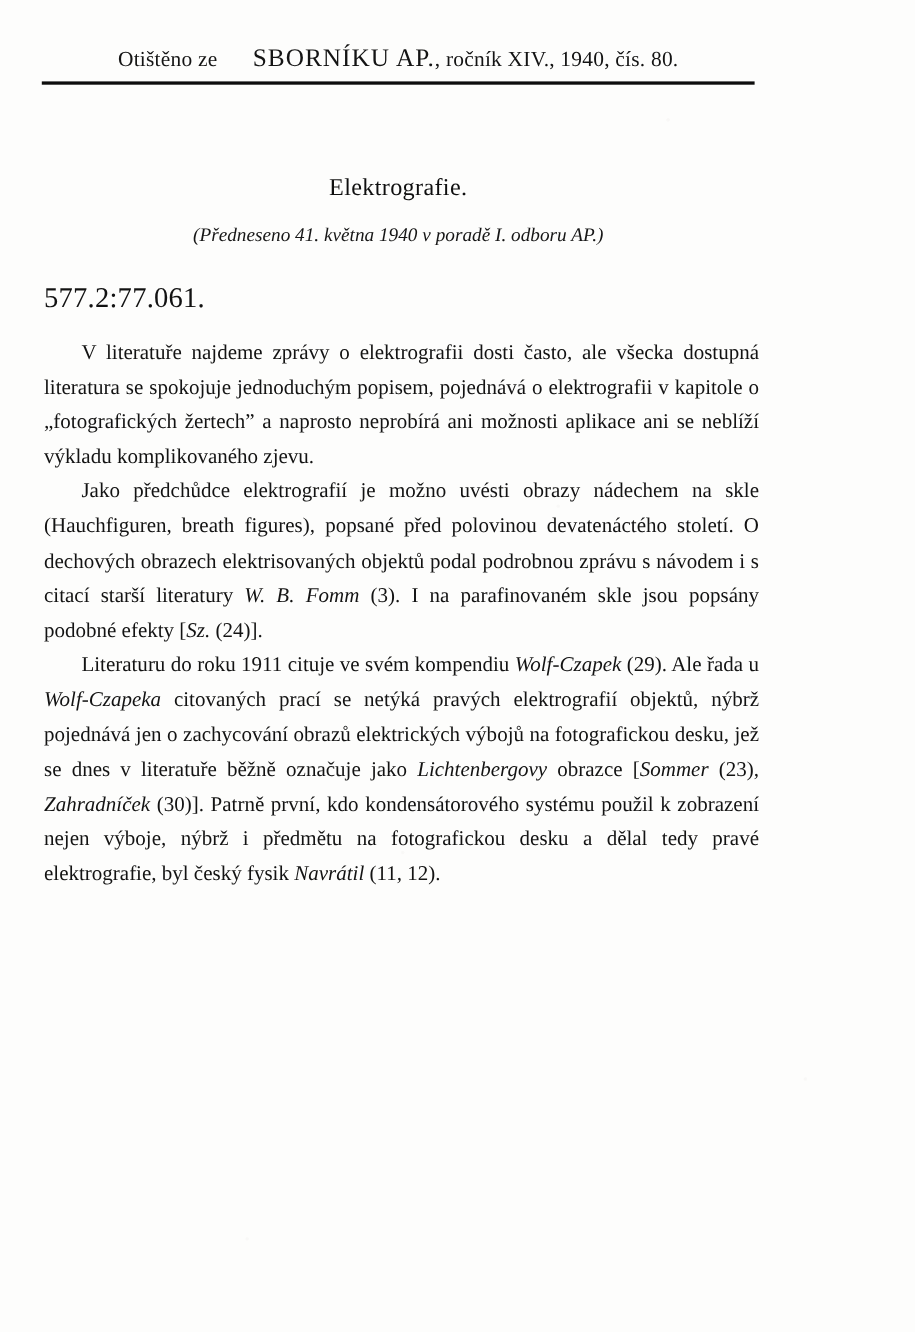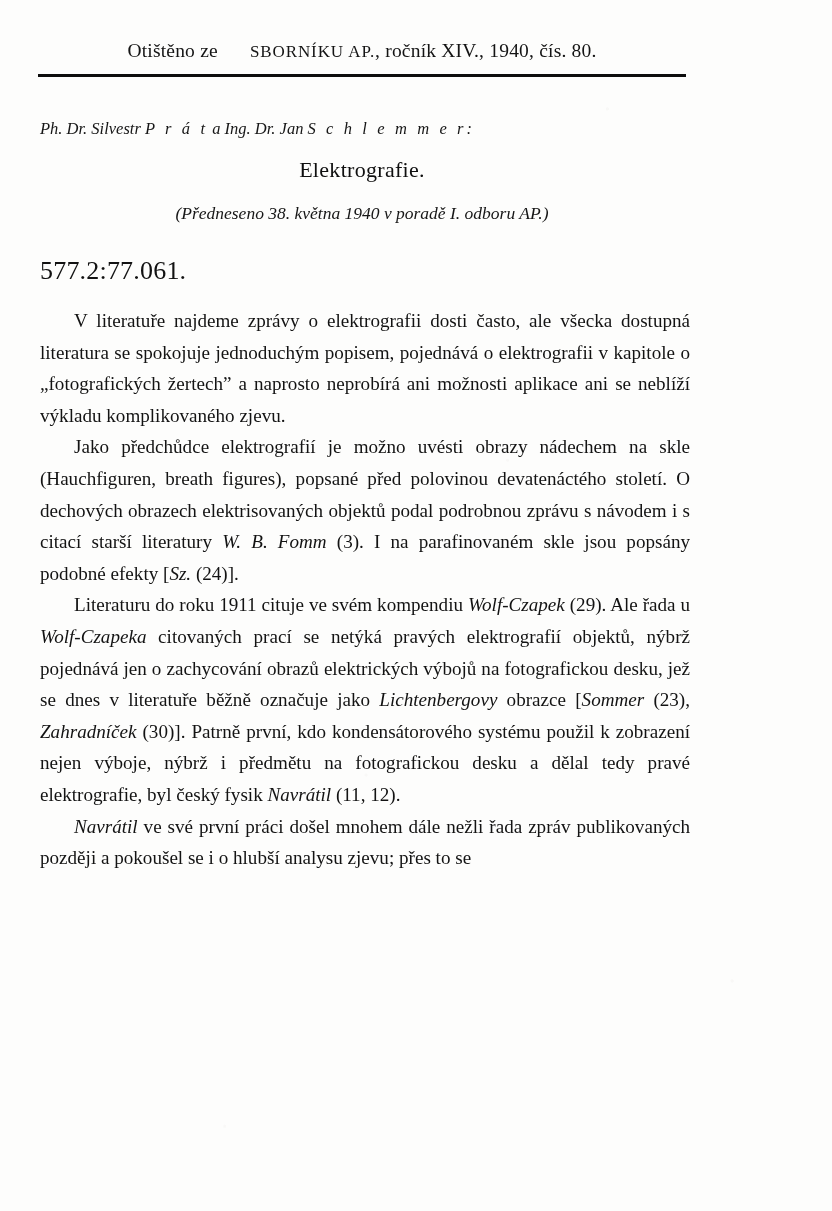--- a/index.html
+++ b/index.html
@@ -39,21 +39,21 @@
     position: absolute;
     left: 38px;
     top: 40px;
     width: 648px;
     text-align: center;
     font-size: 19.5px;
     letter-spacing: .2px;
     color: #141414;
   }
   .header-line .big {
-    font-size: 17px;
+    font-size: 23px;
     letter-spacing: .9px;
     margin-left: 27px;
   }
   .rule {
     position: absolute;
     left: 38px;
     top: 74px;
     width: 648px;
     height: 3px;
     background: #0d0d0d;
@@ -125,30 +125,26 @@
 <div class="page">
 
   <div class="scan-noise"></div>
 
   <div class="header-line">
     <span>Otištěno ze </span><span class="big">SBORNÍKU AP.</span><span>, ročník XIV., 1940, čís. 80.</span>
   </div>
 
   <div class="rule"></div>
 
-  <div class="byline">
-    <i><span>Ph. Dr. Silvestr </span><span class="spaced">P r á t</span><span> a Ing. Dr. Jan </span><span class="spaced">S c h l e m m e r:</span></i>
-  </div>
 
   <div class="title">Elektrografie.</div>
 
-  <div class="subtitle">(Předneseno 38. května 1940 v poradě I. odboru AP.)</div>
+  <div class="subtitle">(Předneseno 41. května 1940 v poradě I. odboru AP.)</div>
 
   <div class="udc">577.2:77.061.</div>
 
   <div class="body-text">
     <p>V literatuře najdeme zprávy o elektrografii dosti často, ale všecka dostupná literatura se spokojuje jednoduchým popisem, pojednává o elektrografii v kapitole o „fotografických žertech” a naprosto neprobírá ani možnosti aplikace ani se neblíží výkladu komplikovaného zjevu.</p>
     <p>Jako předchůdce elektrografií je možno uvésti obrazy nádechem na skle (Hauchfiguren, breath figures), popsané před polovinou devatenáctého století. O dechových obrazech elektrisovaných objektů podal podrobnou zprávu s návodem i s citací starší literatury <i>W. B. Fomm</i> (3). I na parafinovaném skle jsou popsány podobné efekty [<i>Sz.</i> (24)].</p>
     <p>Literaturu do roku 1911 cituje ve svém kompendiu <i>Wolf-Czapek</i> (29). Ale řada u <i>Wolf-Czapeka</i> citovaných prací se netýká pravých elektrografií objektů, nýbrž pojednává jen o zachycování obrazů elektrických výbojů na fotografickou desku, jež se dnes v literatuře běžně označuje jako <i>Lichtenbergovy</i> obrazce [<i>Sommer</i> (23), <i>Zahradníček</i> (30)]. Patrně první, kdo kondensátorového systému použil k zobrazení nejen výboje, nýbrž i předmětu na fotografickou desku a dělal tedy pravé elektrografie, byl český fysik <i>Navrátil</i> (11, 12).</p>
-    <p><i>Navrátil</i> ve své první práci došel mnohem dále nežli řada zpráv publikovaných později a pokoušel se i o hlubší analysu zjevu; přes to se</p>
   </div>
 
 </div>
 
 </body></html>

